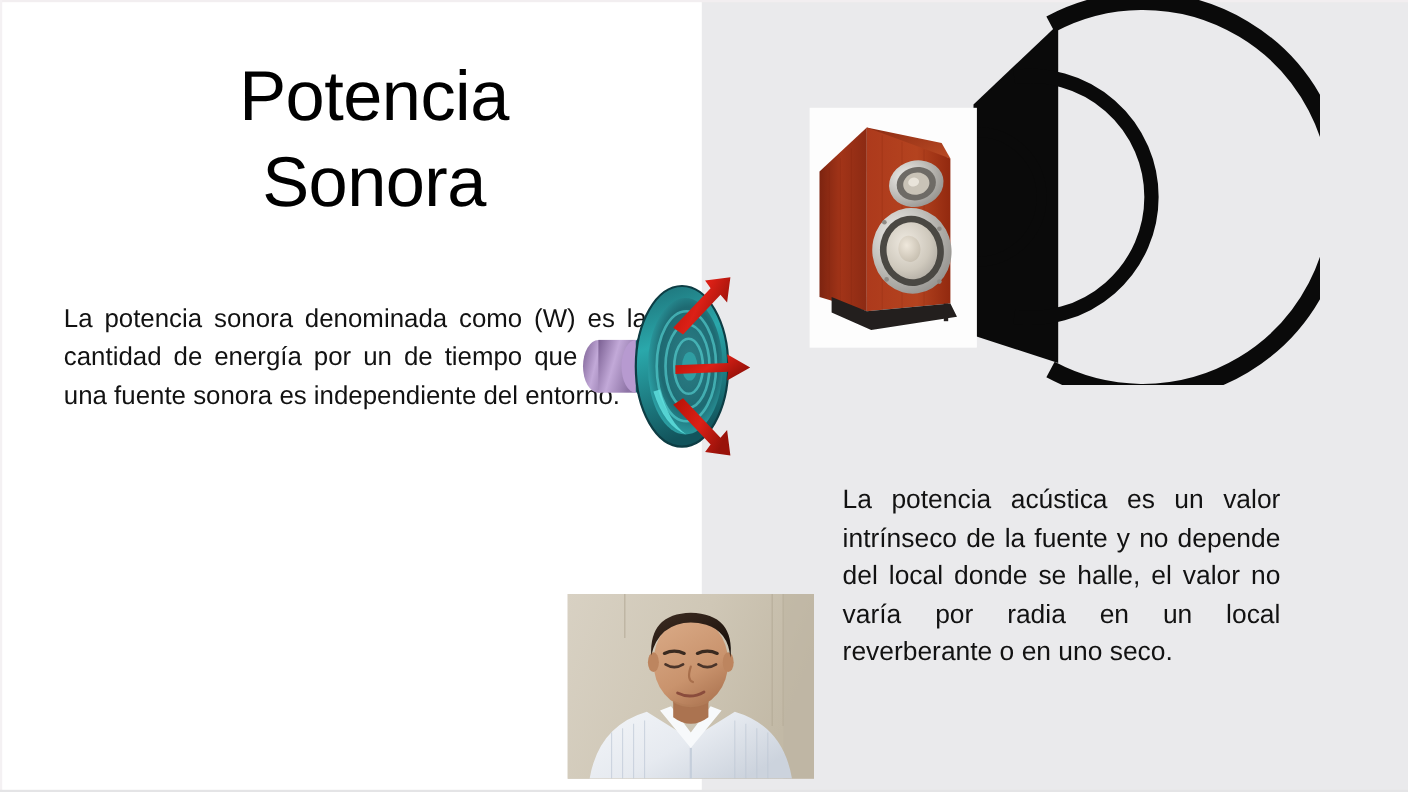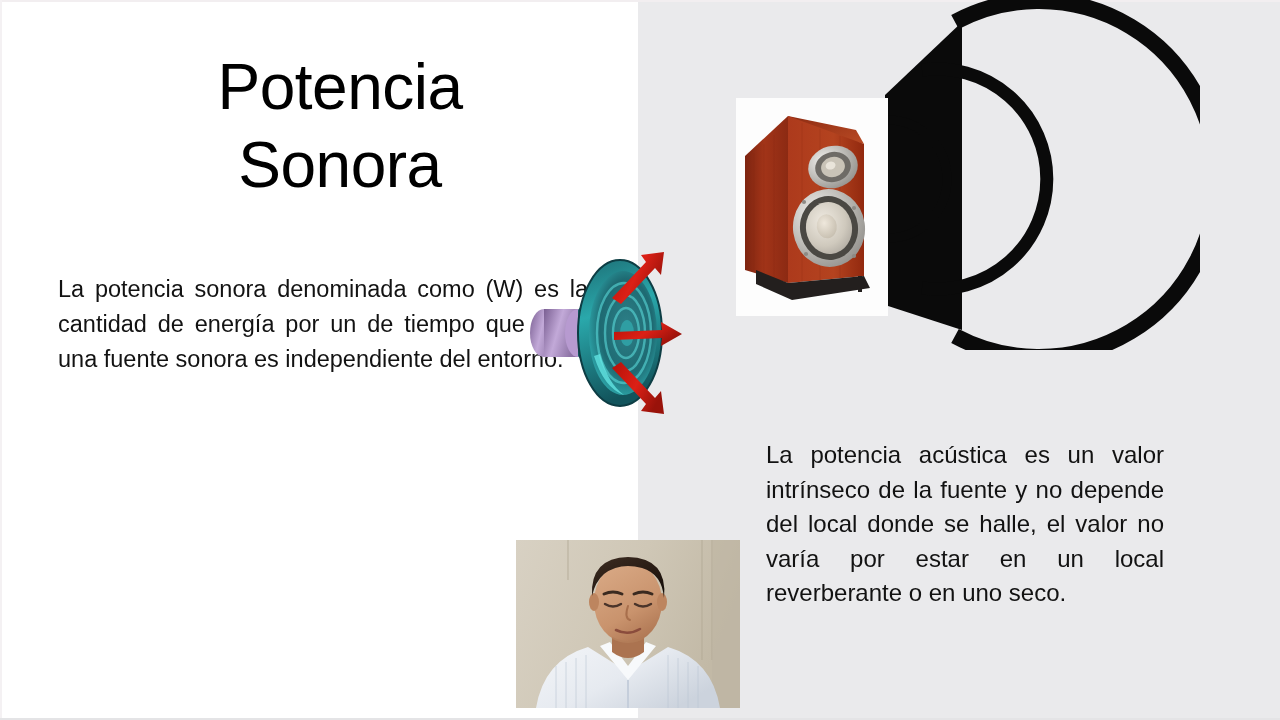--- a/index.html
+++ b/index.html
@@ -152,21 +152,21 @@
 
   <div class="bg-left"></div>
   <div class="bg-right"></div>
 
   <div class="slide-title">Potencia
 Sonora</div>
 
   <div class="para para-left-main">La potencia sonora denominada como (W) es la cantidad de energía por un de tiempo que radia una fuente sonora es independiente del entorno.</div>
 
 
-  <div class="para para-right-main">La potencia acústica es un valor intrínseco de la fuente y no depende del local donde se halle, el valor no varía por estar en un local reverberante o en uno seco.</div>
+  <div class="para para-right-main">La potencia acústica es un valor intrínseco de la fuente y no depende del local donde se halle, el valor no varía por radia en un local reverberante o en uno seco.</div>
 
   <div class="sound-graphic">
     <svg width="500" height="350" viewBox="0 0 500 350" xmlns="http://www.w3.org/2000/svg">
 
       <polygon points="185,95 262,22 262,330 185,305" fill="#0a0a0a"></polygon>
 
       <g fill="none" stroke="#0a0a0a" stroke-linecap="butt">
         <path d="M 188,120 A 58,58 0 1 1 188,238" stroke-width="9"></path>
         <path d="M 222,70 A 110,110 0 1 1 222,288" stroke-width="13"></path>
         <path d="M 255,22 A 178,178 0 1 1 255,336" stroke-width="16"></path>

